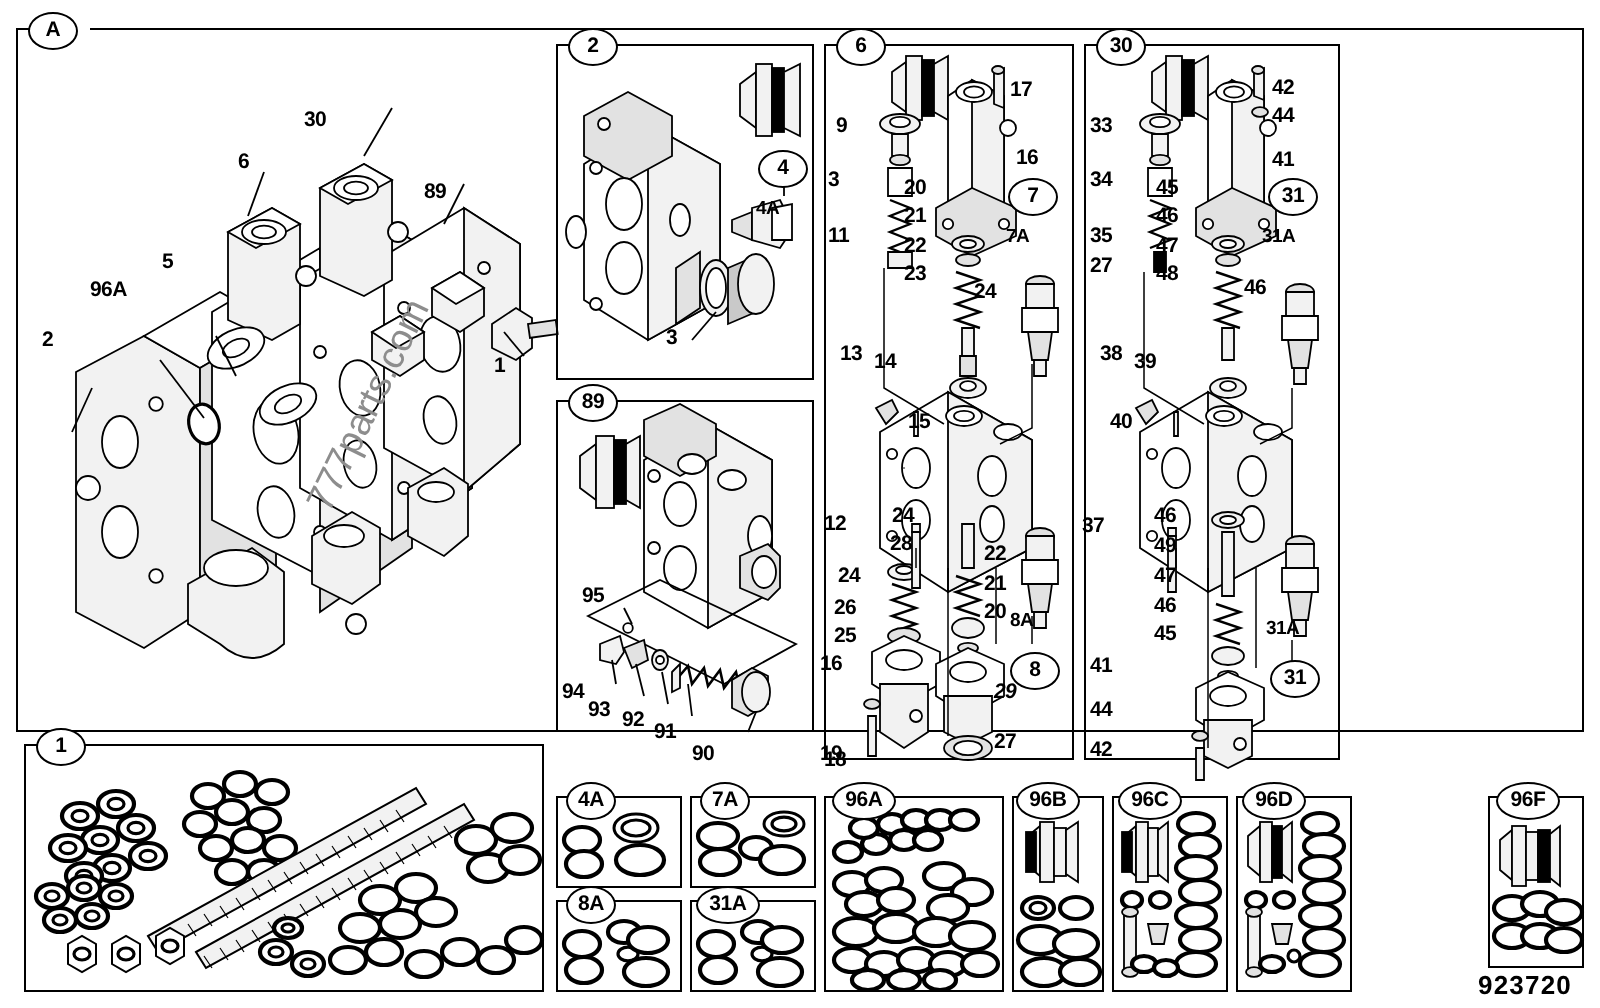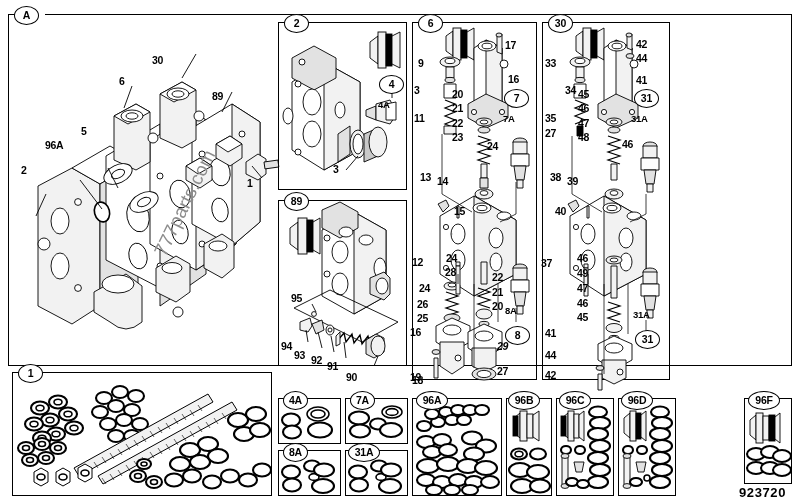--- a/index.html
+++ b/index.html
@@ -481,21 +481,21 @@
     <g class="ln" stroke-width="0.75">
       <path d="M30,114 L30,172 L60,190"></path>
       <path d="M104,172 L104,192 L88,200"></path>
       <path d="M104,298 L104,312"></path>
       <path d="M46,252 L46,262"></path>
       <path d="M62,262 L62,352"></path>
       <path d="M86,262 L86,312"></path>
     </g>
   </svg>
   <div class="lbl" style="left:545px;top:58px;"><span>33</span></div>
-  <div class="lbl" style="left:565px;top:85px;text-align:center;"><span>34</span></div>
+  <div class="lbl" style="left:545px;top:85px;text-align:center;"><span>34</span></div>
   <div class="lbl" style="left:545px;top:113px;"><span>35</span></div>
   <div class="lbl" style="left:545px;top:128px;"><span>27</span></div>
   <div class="lbl" style="left:636px;top:39px;"><span>42</span></div>
   <div class="lbl" style="left:636px;top:53px;"><span>44</span></div>
   <div class="lbl" style="left:636px;top:75px;"><span>41</span></div>
   <div class="lbl" style="left:578px;top:89px;"><span>45</span></div>
   <div class="lbl" style="left:578px;top:103px;"><span>46</span></div>
   <div class="lbl" style="left:578px;top:118px;"><span>47</span></div>
   <div class="lbl" style="left:578px;top:132px;"><span>48</span></div>
   <div class="lbl" style="left:622px;top:139px;"><span>46</span></div>

